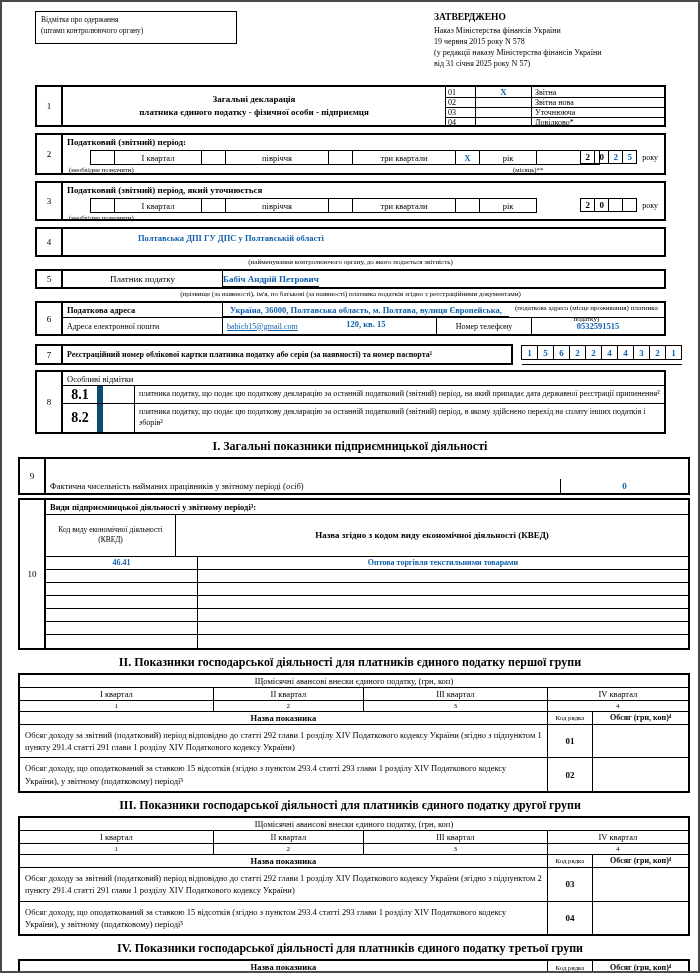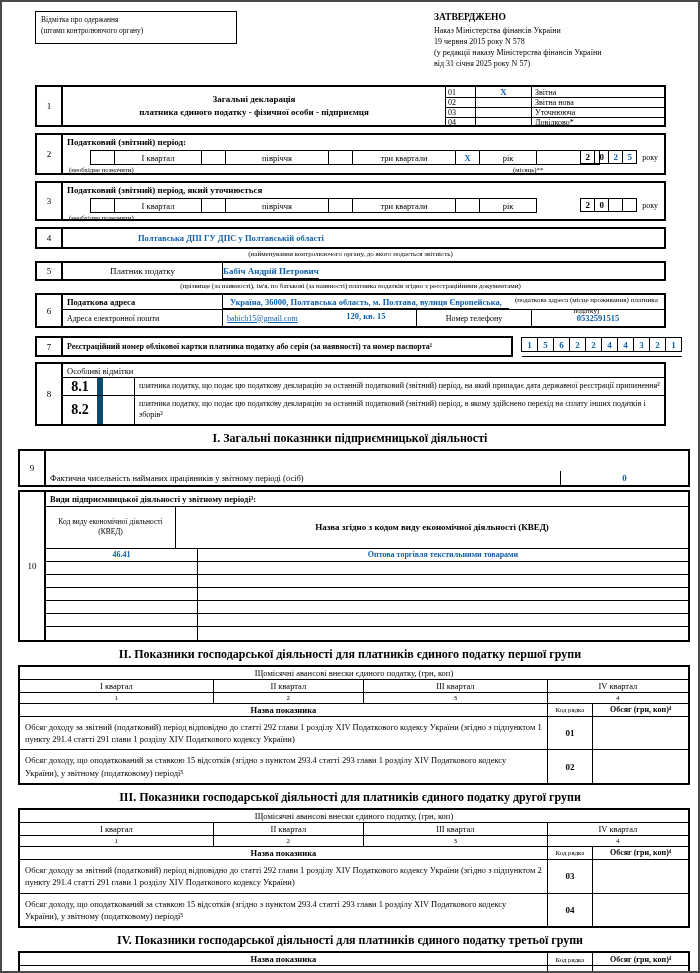--- a/index.html
+++ b/index.html
@@ -44,42 +44,42 @@
   .p-notes { position:relative; height:11px; font-size:6.8px; }
   .p-note1 { position:absolute; left:6px; top:1px; }
   .p-note2 { position:absolute; left:450px; top:1px; }
   .yearbox { position:absolute; right:6px; top:15px; display:flex; align-items:center; }
   .yd { width:15px; height:14px; border:1px solid #000; margin-left:-1px; display:flex; align-items:center; justify-content:center; font-size:9px; font-weight:bold; }
   .ysuf { font-size:8px; margin-left:5px; }
 
   .caption { text-align:center; font-size:7px; margin:1px 32px 0 33px; }
 
   
-  .r4-val { padding:4px 0 4px 75px; font-weight:bold; font-size:8.5px; }
+  .r4-val { padding:4px 0 12px 75px; font-weight:bold; font-size:8.5px; }
 
   
   .r5-content { display:flex; }
   .r5-label { width:160px; flex:none; border-right:1px solid #000; display:flex; align-items:center; justify-content:center; font-size:9px; }
   .r5-vals { flex:1; display:flex; flex-direction:row; }
   .r5-name { height:16px; border-bottom:1px solid #000; text-align:center; font-weight:bold; font-size:9px; line-height:16px; }
   .r5-empty { height:13px; }
 
   
   .r6-grid { display:flex; flex-direction:column; }
   .r6-top { display:flex; }
   .r6-lab { width:160px; flex:none; border-right:1px solid #000; display:flex; align-items:center; padding-left:4px; font-size:8.5px; font-weight:bold; }
   .r6-right { flex:1; display:flex; flex-direction:row; }
   .r6-addr { height:14px; border-bottom:1px solid #000; text-align:center; font-weight:bold; font-size:8.5px; line-height:14px; }
   .r6-empty { height:9px; border-bottom:1px solid #000; }
   .r6-cap { height:11px; text-align:center; font-size:7px; line-height:11px; }
   .r6-bottom { display:flex; border-top:1px solid #000; height:17px; }
   .r6-email-lab { width:160px; flex:none; border-right:1px solid #000; font-size:8px; display:flex; align-items:center; padding-left:4px; }
   .r6-email { flex:1; display:flex; align-items:center; padding-left:4px; font-size:8px; }
   .r6-email span { text-decoration:underline; }
-  .r6-phone-lab { width:116px; flex:none; border-left:1px solid #000; border-right:1px solid #000; display:flex; align-items:center; justify-content:center; font-size:8px; }
+  .r6-phone-lab { width:96px; flex:none; border-left:1px solid #000; border-right:1px solid #000; display:flex; align-items:center; justify-content:center; font-size:8px; }
   .r6-phone { width:132px; flex:none; display:flex; align-items:center; justify-content:center; font-weight:bold; font-size:8.5px; }
 
   
   .row7 { display:flex; margin:0 0 0 33px; }
   .r7-box { display:flex; border:2px solid #000; width:478px; flex:none; }
   .r7-box .num { width:26px; border-right:2px solid #000; display:flex; align-items:center; justify-content:center; font-size:9px; flex:none; }
   .r7-text { flex:1; padding:3px 4px; font-weight:bold; font-size:8px; line-height:1.3; display:flex; align-items:center; }
   .r7-digits-wrap { margin-left:9px; padding-top:1px; }
   .r7-digits { display:flex; }
   .r7-digits span { width:17px; height:15px; border:1px solid #000; margin-left:-1px; display:flex; align-items:center; justify-content:center; font-size:9px; font-weight:bold; }

